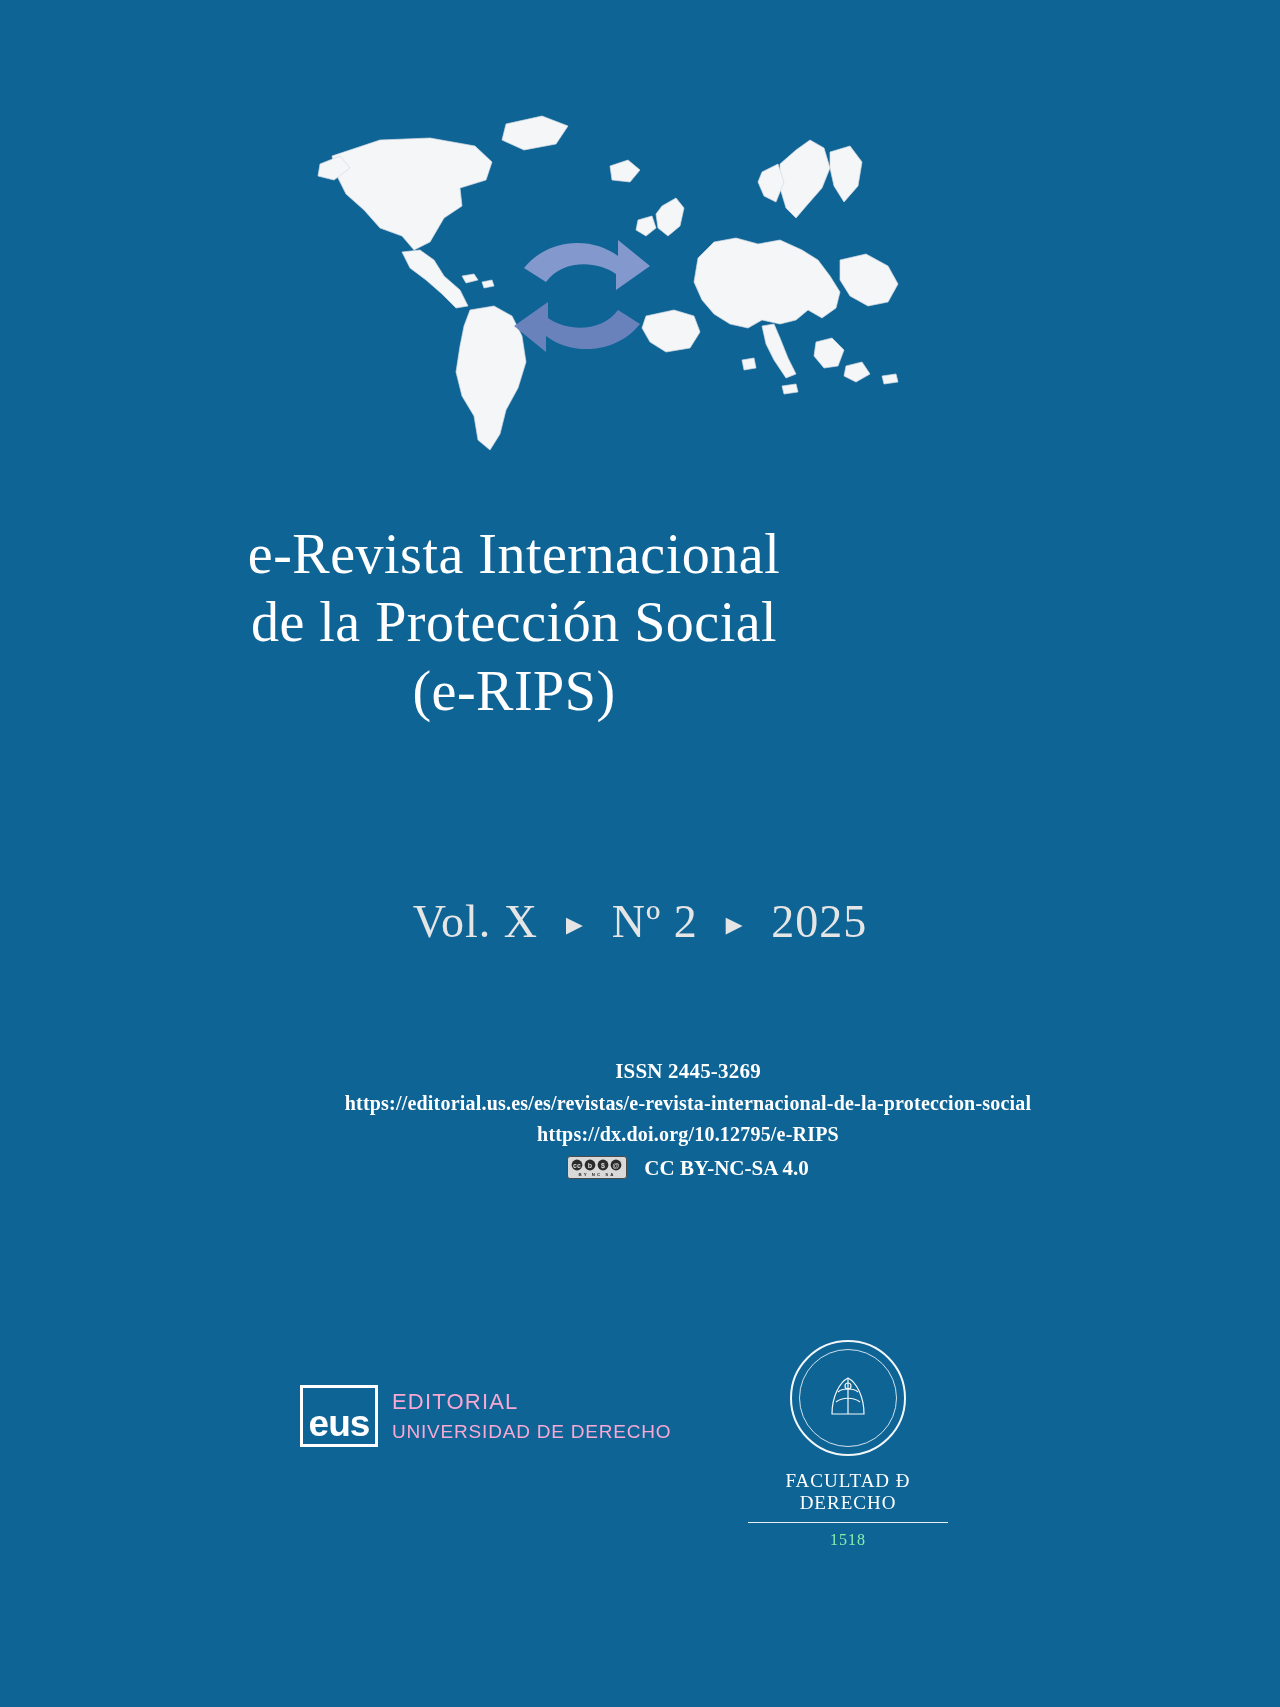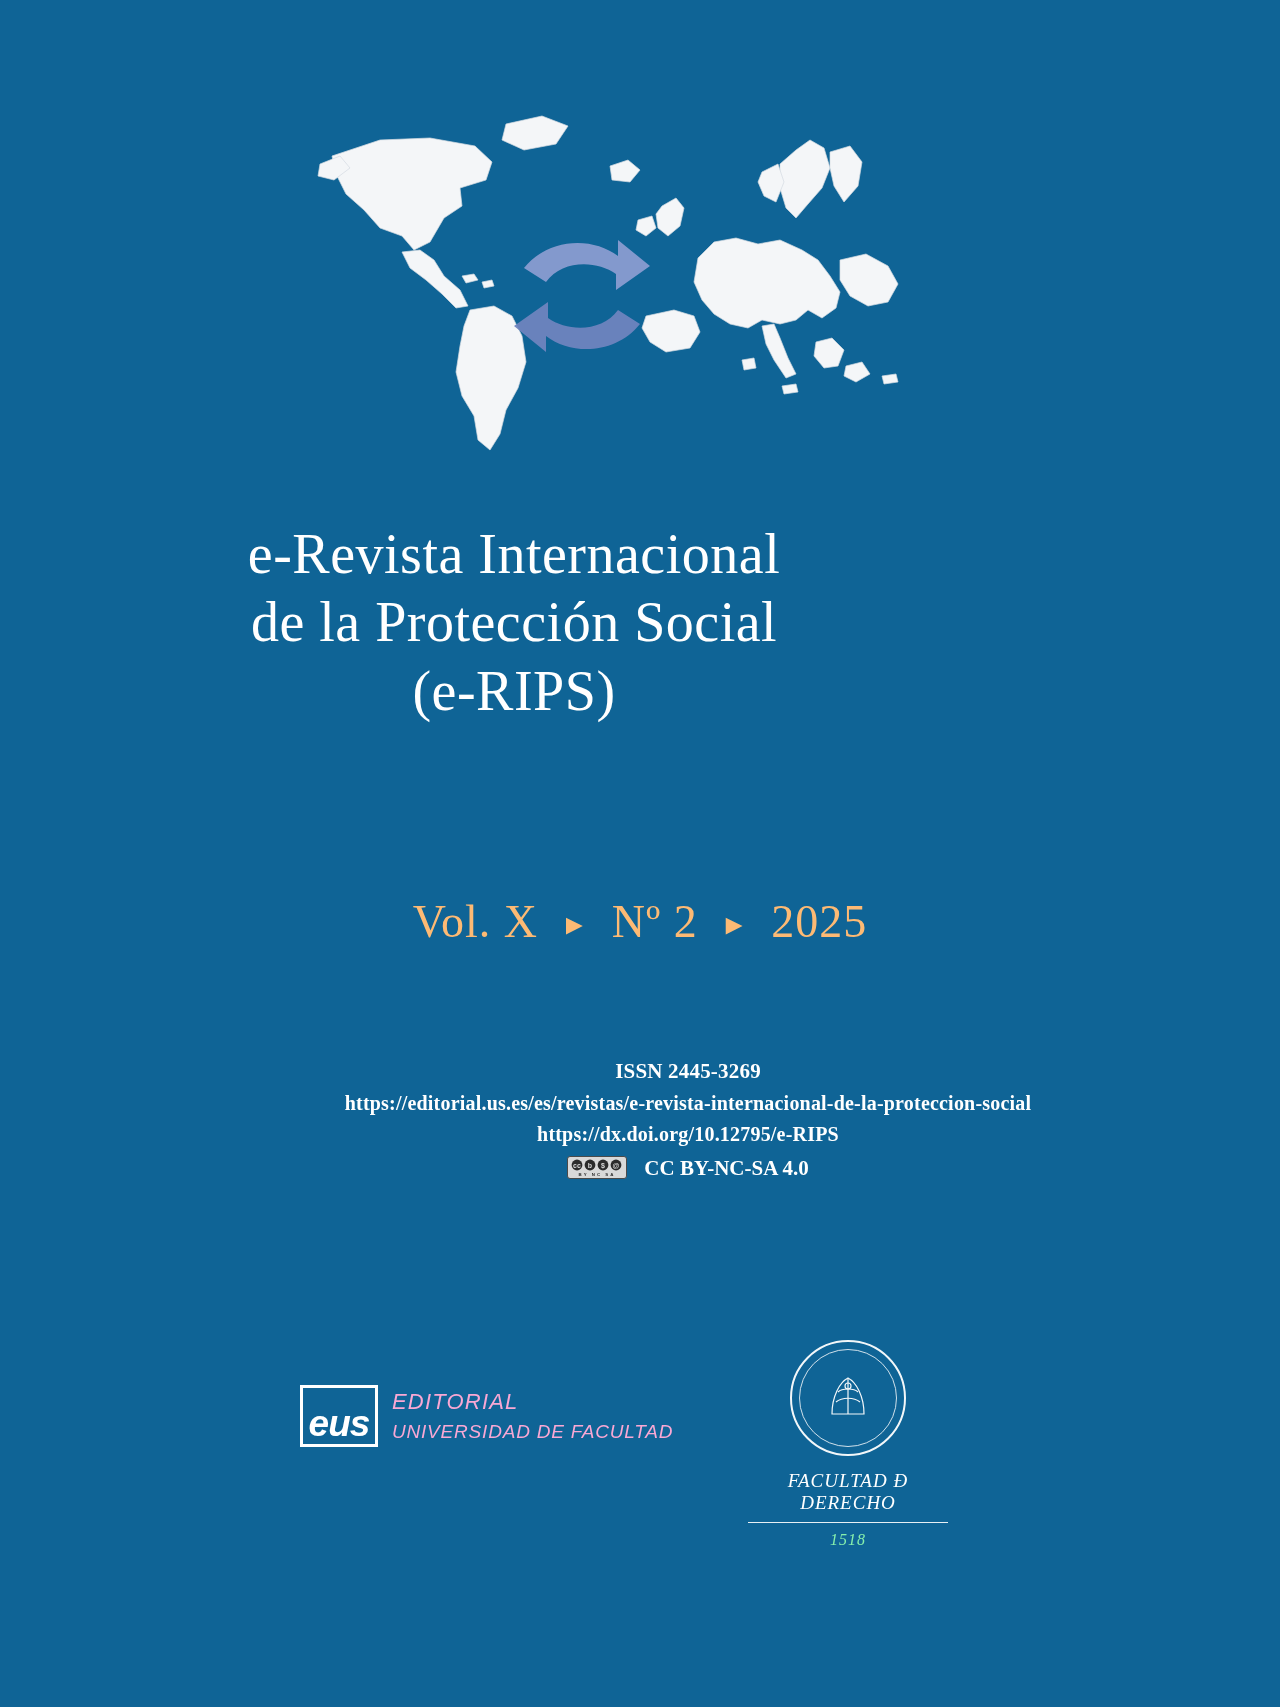--- a/index.html
+++ b/index.html
@@ -52,21 +52,21 @@
 
   
   .volume-line {
     position: absolute;
     left: 0;
     top: 895px;
     width: 1280px;
     text-align: center;
     font-size: 46px;
     letter-spacing: 1px;
-    color: #fdba74;
+    color: #e5e5e5;
   }
   .volume-line .sep {
     font-size: 28px;
     vertical-align: 3px;
     padding: 0 10px;
   }
 
   
   .meta-block {
     position: absolute;
@@ -106,21 +106,20 @@
   .cc-badge svg { display: block; }
   .license-text { font-size: 21px; }
 
   
   .logos {
     position: absolute;
     left: 0;
     top: 1340px;
     width: 1280px;
     height: 230px;
-    font-style: italic;
   }
   .eus-logo {
     position: absolute;
     left: 300px;
     top: 45px;
     display: flex;
     align-items: center;
     gap: 14px;
   }
   .eus-mark {
@@ -306,21 +305,21 @@
   </div>
 
   <div class="logos">
 
     <div class="eus-logo">
       <span class="eus-mark">
         <span class="eus-letters">eus</span>
       </span>
       <span class="eus-text">
         <div class="l1">EDITORIAL</div>
-        <div class="l2">UNIVERSIDAD DE FACULTAD</div>
+        <div class="l2">UNIVERSIDAD DE DERECHO</div>
       </span>
     </div>
 
     <div class="us-seal">
       <div class="seal-circle">
         <span class="ring2"></span>
         <svg class="seal-core" viewBox="0 0 56 56" aria-hidden="true">
           <g fill="none" stroke="#ffffff" stroke-width="1.2">
             <path d="M12 44 C12 26, 20 12, 28 8 C36 12, 44 26, 44 44 Z"></path>
             <path d="M28 8 L28 44"></path>

